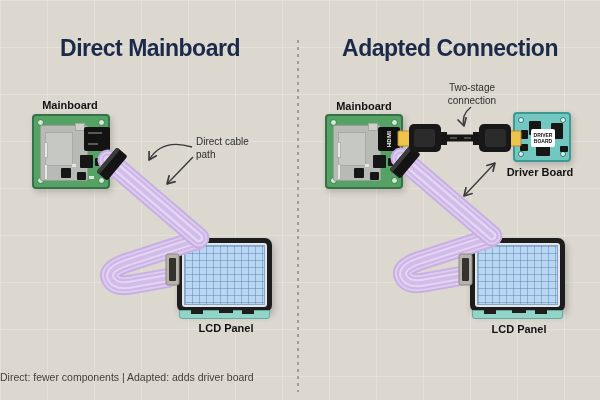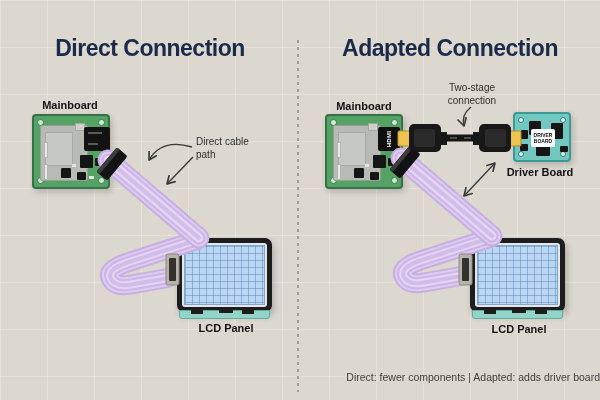--- a/index.html
+++ b/index.html
@@ -23,21 +23,21 @@
   }
   .part-label {
     font-size:11px; font-weight:700; color:#121212;
     text-align:center; transform:translateX(-50%);
     white-space:nowrap;
   }
   .annotation {
     font-size:10px; color:#2e2e2e; line-height:1.25;
   }
   .caption {
-    left:0; top:371px; width:600px; text-align:right;
+    left:0; top:371px; width:600px; text-align:left;
     font-size:10.5px; color:#403d38;
   }
 
   
   .divider {
     left:297px; top:40px; width:2px; height:352px;
     background:repeating-linear-gradient(to bottom,#8d8a82 0 3px, transparent 3px 7px);
     opacity:0.75;
   }
 
@@ -94,21 +94,21 @@
   .notch.n1{left:12%; width:12px} .notch.n2{left:70%; width:12px}
   .notch.n3{left:44%; width:14px; height:3px;}
 
   svg.overlay { position:absolute; left:0; top:0; z-index:5; pointer-events:none; }
 </style>
 </head>
 <body>
 
 <div class="abs divider"></div>
 
-<div class="abs panel-title" style="left:0; top:35px;">Direct Connection</div>
+<div class="abs panel-title" style="left:0; top:35px;">Direct Mainboard</div>
 <div class="abs panel-title" style="left:300px; top:35px;text-align:center;">Adapted Connection</div>
 
 <div class="abs part-label" style="left:70px; top:99px;">Mainboard</div>
 <div class="abs board" style="left:32px; top:114px;">
   <div class="hole tl"></div>
   <div class="hole tr"></div>
   <div class="hole bl"></div>
   <div class="hole br"></div>
   <div class="module">
     <div class="mod-inner"></div>

